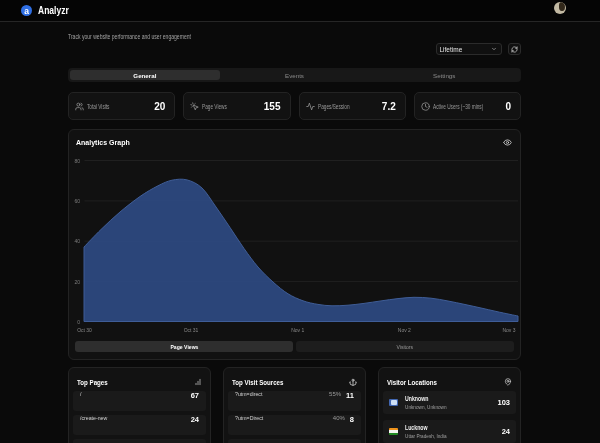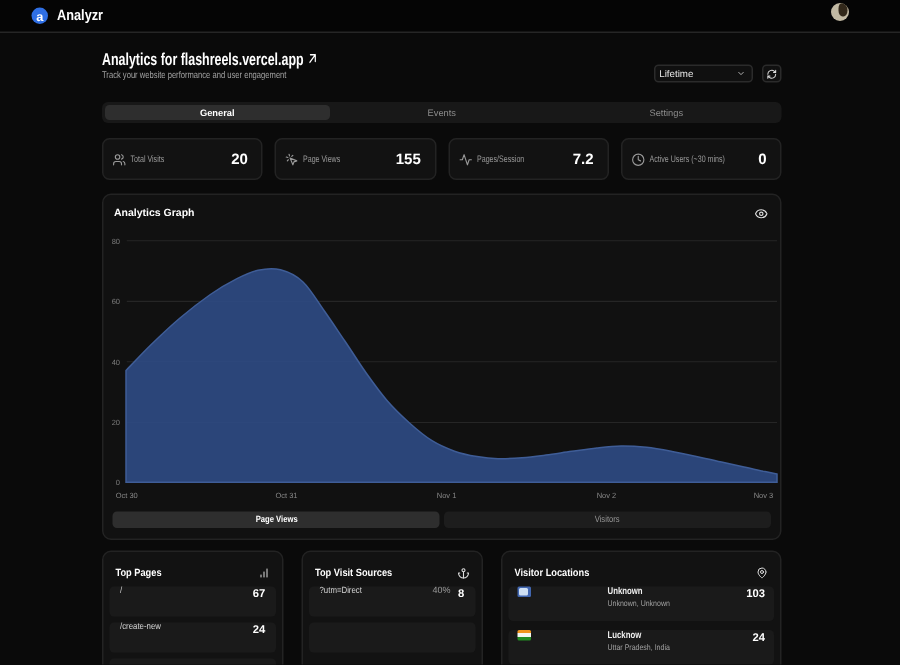--- a/index.html
+++ b/index.html
@@ -50,42 +50,39 @@
   .bcard { flex:1; background:#121212; border:1px solid #232323; border-radius:6px; padding:4px; height:130px; }
   .bhead { display:flex; justify-content:space-between; align-items:center; padding:6px 4px 0 4px; margin-bottom:5px; }
   .bhead .t { font-size:7px; font-weight:bold; display:inline-block; transform:scaleX(0.88); transform-origin:0 50%; white-space:nowrap; }
   .brow { background:#1a1a1a; border-radius:3px; height:20px; display:flex; align-items:flex-start;
     padding:0 7px; margin-bottom:4px; }
   .brow .path { font-size:6px; color:#d4d4d4; display:inline-block; transform:scaleX(0.87); transform-origin:0 50%; white-space:nowrap; }
   .brow .num { margin-left:auto; font-size:7.5px; font-weight:bold; }
   .lrow .flag { margin-right:7px; }
   .brow .pct { margin-left:auto; font-size:6px; color:#9a9a9a; margin-right:5px; }
   .brow .pct + .num { margin-left:0; }
-  .lrow { background:#1a1a1a; border-radius:3px; height:23px; display:flex; align-items:flex-start;
-    padding:0 6px; margin-bottom:6px;gap:44px; }
+  .lrow { background:#1a1a1a; border-radius:3px; height:23px; display:flex; align-items:center;
+    padding:0 6px; margin-bottom:6px; }
   .flag { width:9px; height:7px; border-radius:1px; margin-right:6px; flex:none; }
   .lrow .nm { font-size:6.5px; font-weight:bold; color:#f0f0f0; transform:scaleX(0.8); transform-origin:0 50%; white-space:nowrap; }
   .lrow .sb { font-size:5.5px; color:#a0a0a0; margin-top:1.5px; transform:scaleX(0.85); transform-origin:0 50%; white-space:nowrap; }
   .lrow .num { margin-left:auto; font-size:7.5px; font-weight:bold; }
 </style>
 </head>
 <body>
 <div class="header">
   <div class="logo">
       <span>a</span>
     </div>
   <div class="brand">Analyzr</div>
   <div class="avatar"></div>
 </div>
 <div class="content">
   <div class="titlerow">
     <div>
-      <h1><span class="tx">Analytics for flashreels.vercel.app&nbsp;<svg width="12" height="10" viewBox="0 0 24 20" fill="none" stroke="#fff" stroke-width="2.2" stroke-linecap="round" stroke-linejoin="round" style="vertical-align:-1px">
-              <path d="M5 15 15 5M6 5h9v9"></path>
-            </svg></span></h1>
       <div class="subtitle">Track your website performance and user engagement</div>
     </div>
     <div class="controls">
       <div class="select">Lifetime <svg width="6" height="6" viewBox="0 0 24 24" fill="none" stroke="#bbb" stroke-width="2.5" stroke-linecap="round">
             <path d="m6 9 6 6 6-6"></path>
           </svg></div>
       <div class="iconbtn">
           <svg width="7" height="7" viewBox="0 0 24 24" fill="none" stroke="#ddd" stroke-width="2.3" stroke-linecap="round" stroke-linejoin="round">
             <path d="M3 12a9 9 0 0 1 15-6.7L21 8M21 3v5h-5M21 12a9 9 0 0 1-15 6.7L3 16M3 21v-5h5"></path>
           </svg>
@@ -192,20 +189,25 @@
     <div class="bcard">
       <div class="bhead">
           <span class="t">Top Visit Sources</span>
         <svg width="8" height="8" viewBox="0 0 24 24" fill="none" stroke="#ddd" stroke-width="2.2" stroke-linecap="round" stroke-linejoin="round">
             <circle cx="12" cy="6.5" r="3"></circle>
             <path d="M12 22V9.5"></path>
             <path d="M4.5 12H2a10 10 0 0 0 20 0h-2.5"></path>
           </svg>
         </div>
       <div class="brow">
+          <span class="path">?utm=direct</span>
+          <span class="pct">55%</span>
+          <span class="num">11</span>
+        </div>
+      <div class="brow">
           <span class="path">?utm=Direct</span>
           <span class="pct">40%</span>
           <span class="num">8</span>
         </div>
       <div class="brow"></div>
     </div>
     <div class="bcard">
       <div class="bhead">
           <span class="t">Visitor Locations</span>
         <svg width="8" height="8" viewBox="0 0 24 24" fill="none" stroke="#ddd" stroke-width="2" stroke-linecap="round" stroke-linejoin="round">

